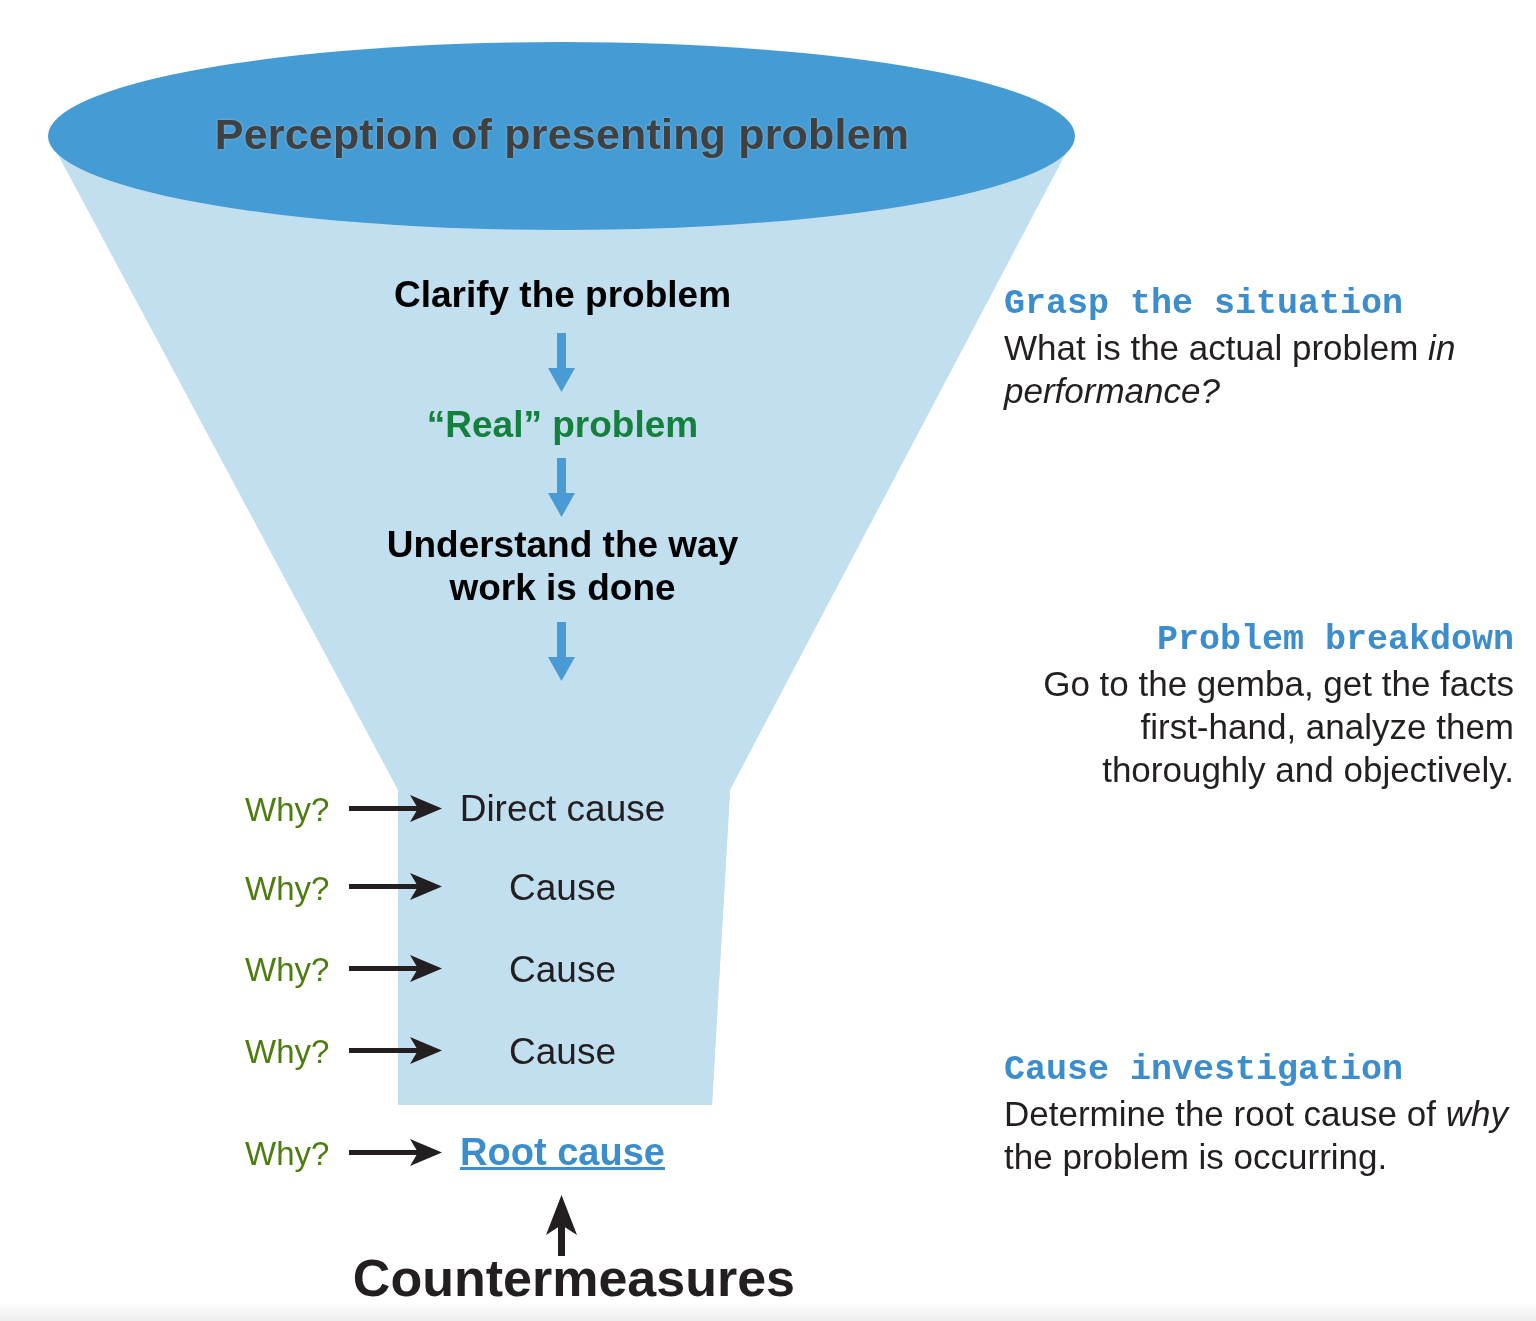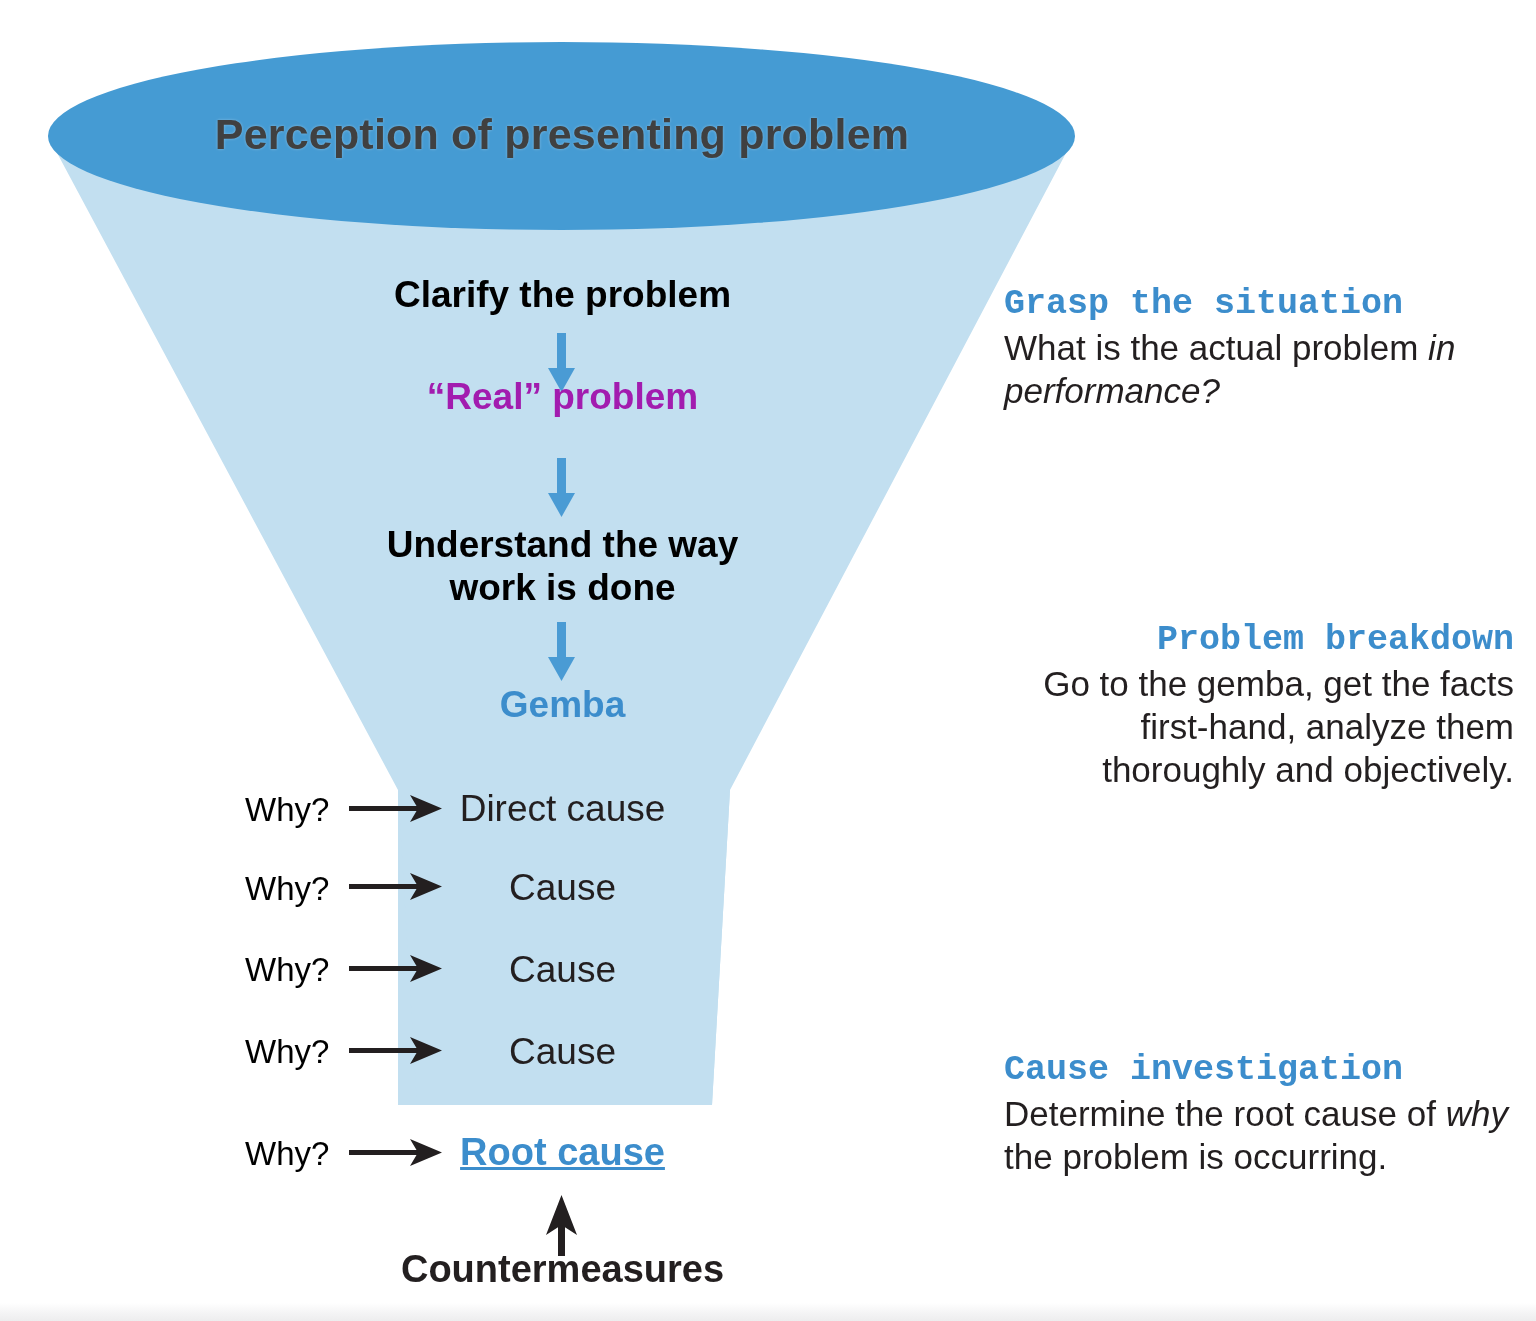--- a/index.html
+++ b/index.html
@@ -56,35 +56,35 @@
     position: absolute;
     left: 300px;
     width: 525px;
     text-align: center;
     font-size: 37px;
     font-weight: bold;
   }
   .stack-item.blue { color: #3C8DCC; }
 
   #step-clarify        { top: 274px; }
-  #step-real           { top: 376px; color: #a21caf; }
+  #step-real           { top: 404px; color: #15803d; }
   #step-understand     { top: 524px; line-height: 1.15; text-align: center; }
   #step-gemba          { top: 684px; color: #3C8DCC; }
 
   
 
   
   .why-label {
     position: absolute;
     left: 245px;
     width: 130px;
     text-align: left;
     font-size: 33px;
     font-weight: normal;
-    color: #000000;
+    color: #4d7c0f;
   }
   .cause-label {
     position: absolute;
     left: 330px;
     width: 465px;
     text-align: center;
     font-size: 37px;
     font-weight: normal;
     color: #231f20;
   }
@@ -104,22 +104,22 @@
   #cause-1 { top: 867px; }
   #cause-2 { top: 949px; }
   #cause-3 { top: 1031px; }
   #cause-4 { top: 1131px; text-decoration: underline; }
 
   #countermeasures {
     position: absolute;
     left: 330px;
     width: 465px;
     top: 1248px;
-    text-align: center;
-    font-size: 38px;
+    text-align: right;
+    font-size: 52px;
     font-weight: bold;
     color: #231f20;
   }
 
   
   .note {
     position: absolute;
     left: 1004px;
     width: 510px;
   }
@@ -207,21 +207,20 @@
 
   <div class="stack-item" id="step-clarify">Clarify the problem</div>
 
   <div class="stack-item blue" id="step-real">“Real” problem</div>
 
   <div class="stack-item" id="step-understand">
     <div>Understand the way</div>
     <div>work is done</div>
   </div>
 
-  <div class="stack-item blue" id="step-gemba">Gemba</div>
 
   <div class="why-label" id="why-0">Why?</div>
   <div class="why-label" id="why-1">Why?</div>
   <div class="why-label" id="why-2">Why?</div>
   <div class="why-label" id="why-3">Why?</div>
   <div class="why-label" id="why-4">Why?</div>
 
   <div class="cause-label" id="cause-0">Direct cause</div>
   <div class="cause-label" id="cause-1">Cause</div>
   <div class="cause-label" id="cause-2">Cause</div>

